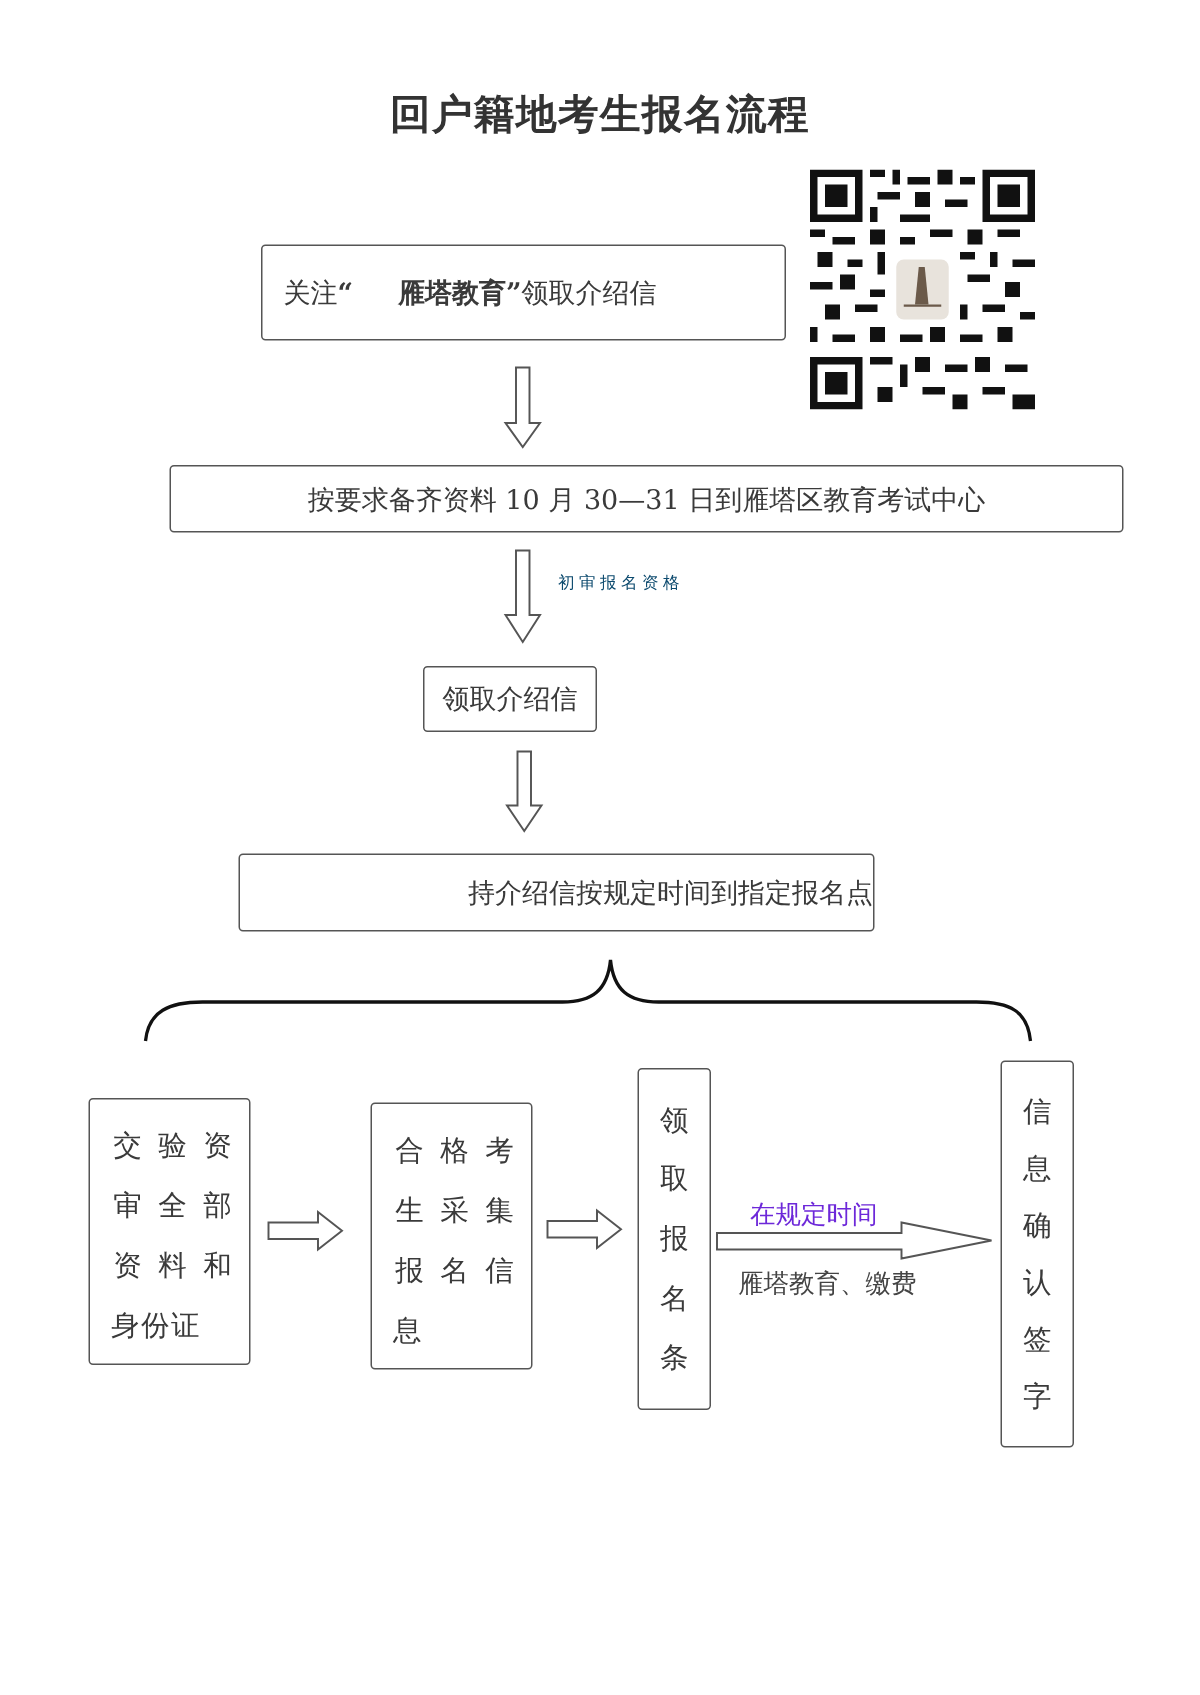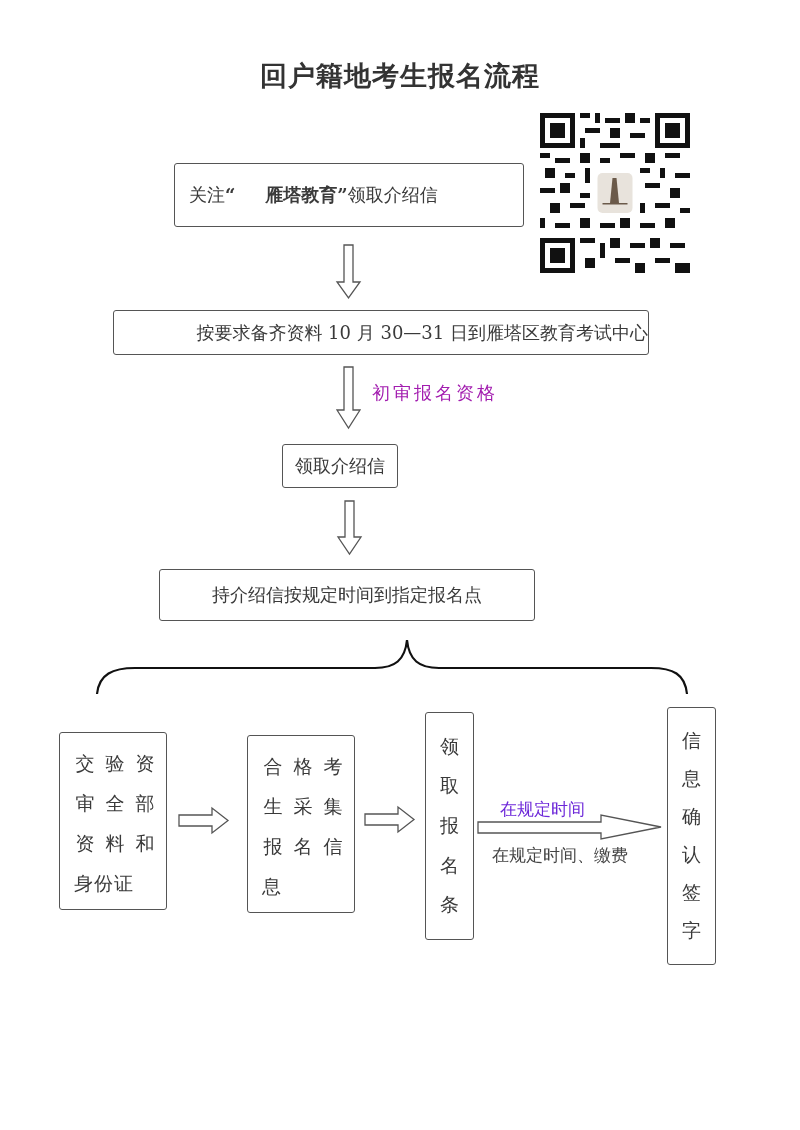--- a/index.html
+++ b/index.html
@@ -20,21 +20,21 @@
   .hbox { display: flex; align-items: center; font-size: 18px; }
   .qr { left: 540px; top: 113px; width: 150px; height: 160px; }
   .vtext {
     display: flex; flex-direction: column; align-items: center; justify-content: space-around;
     font-size: 19px;
   }
   .grid3 {
     display: grid; grid-template-columns: repeat(3, 1fr); row-gap: 14px; column-gap: 8px;
     font-size: 19px; text-align: center;
   }
-  .label { font-size: 18px; color: #a21caf; letter-spacing: 3px; }
+  .label { font-size: 11px; color: #0c4a6e; letter-spacing: 3px; }
   svg.arrow { position: absolute; overflow: visible; }
 </style>
 </head>
 <body>
 
 <div class="abs title">回户籍地考生报名流程</div>
 
 <div class="box hbox" style="left:174px; top:163px; width:350px; height:64px; padding-left:14px;">
   <span>关注</span>
   <span style="font-weight:bold;">“</span>
@@ -111,38 +111,38 @@
     <rect x="11.5" y="12" width="7" height="8" rx="1" fill="#e8e3dc"></rect>
     <path d="M14.5 13 L15.3 13 L15.8 18 L14 18 Z" fill="#6b5a4a"></path>
     <rect x="12.5" y="18" width="5" height="0.3" fill="#6b5a4a"></rect>
   </svg>
 </div>
 
 <svg class="arrow" style="left:336px; top:244px;" width="26" height="56">
   <path d="M8 1 L17 1 L17 38 L24 38 L12.5 54 L1 38 L8 38 Z" fill="#fff" stroke="#555" stroke-width="1.3"></path>
 </svg>
 
-<div class="box hbox" style="left:113px; top:310px; width:536px; height:45px; justify-content:flex-end;">
+<div class="box hbox" style="left:113px; top:310px; width:636px; height:45px; justify-content:center;">
   <span>按要求备齐资料 10 月 30—31 日到雁塔区教育考试中心</span>
 </div>
 
 <svg class="arrow" style="left:336px; top:366px;" width="26" height="64">
   <path d="M8 1 L17 1 L17 44 L24 44 L12.5 62 L1 44 L8 44 Z" fill="#fff" stroke="#555" stroke-width="1.3"></path>
 </svg>
 <div class="abs label" style="left:372px; top:381px;">初审报名资格</div>
 
 <div class="box hbox" style="left:282px; top:444px; width:116px; height:44px; justify-content:center;">
   <span>领取介绍信</span>
 </div>
 
 <svg class="arrow" style="left:337px; top:500px;" width="26" height="56">
   <path d="M8 1 L17 1 L17 37 L24 37 L12.5 54 L1 37 L8 37 Z" fill="#fff" stroke="#555" stroke-width="1.3"></path>
 </svg>
 
-<div class="box hbox" style="left:159px; top:569px; width:376px; height:52px; justify-content:center;">
+<div class="box hbox" style="left:159px; top:569px; width:424px; height:52px; justify-content:flex-end;">
   <span>持介绍信按规定时间到指定报名点</span>
 </div>
 
 <svg class="arrow" style="left:95px; top:636px;" width="595" height="60">
   <path d="M2 58 C4 38 18 32 40 32 L280 32 C300 32 310 24 312 4 C314 24 324 32 344 32 L556 32 C578 32 590 38 592 58" fill="none" stroke="#111" stroke-width="2.2"></path>
 </svg>
 
 <div class="box" style="left:59px; top:732px; width:108px; height:178px; padding:18px 10px 0 14px;">
   <div class="grid3">
     <span>交</span>
@@ -186,21 +186,21 @@
   <span>取</span>
   <span>报</span>
   <span>名</span>
   <span>条</span>
 </div>
 
 <div class="abs" style="left:500px; top:798px; font-size:17px; color:#6d28d9;">在规定时间</div>
 <svg class="arrow" style="left:477px; top:814px;" width="186" height="26">
   <path d="M1 8 L124 8 L124 1 L184 13 L124 25 L124 19 L1 19 Z" fill="#fff" stroke="#555" stroke-width="1.3"></path>
 </svg>
-<div class="abs" style="left:492px; top:844px; font-size:17px; color:#444;">在规定时间、缴费</div>
+<div class="abs" style="left:492px; top:844px; font-size:17px; color:#444;">雁塔教育、缴费</div>
 
 <div class="box vtext" style="left:667px; top:707px; width:49px; height:258px; padding:14px 0;">
   <span>信</span>
   <span>息</span>
   <span>确</span>
   <span>认</span>
   <span>签</span>
   <span>字</span>
 </div>
 

